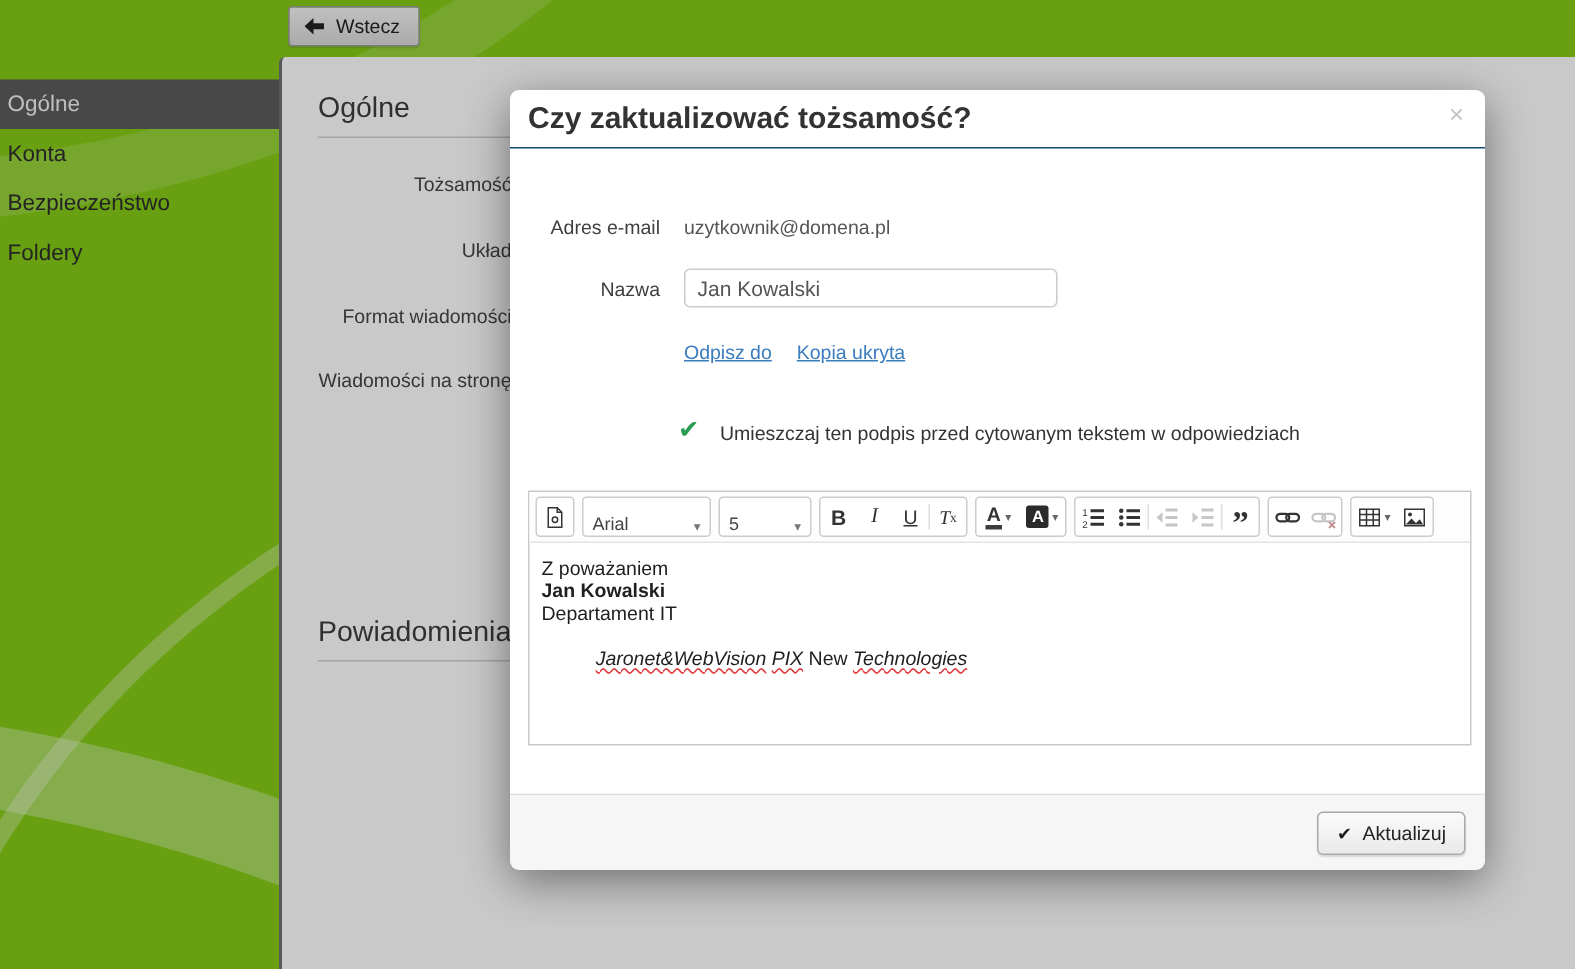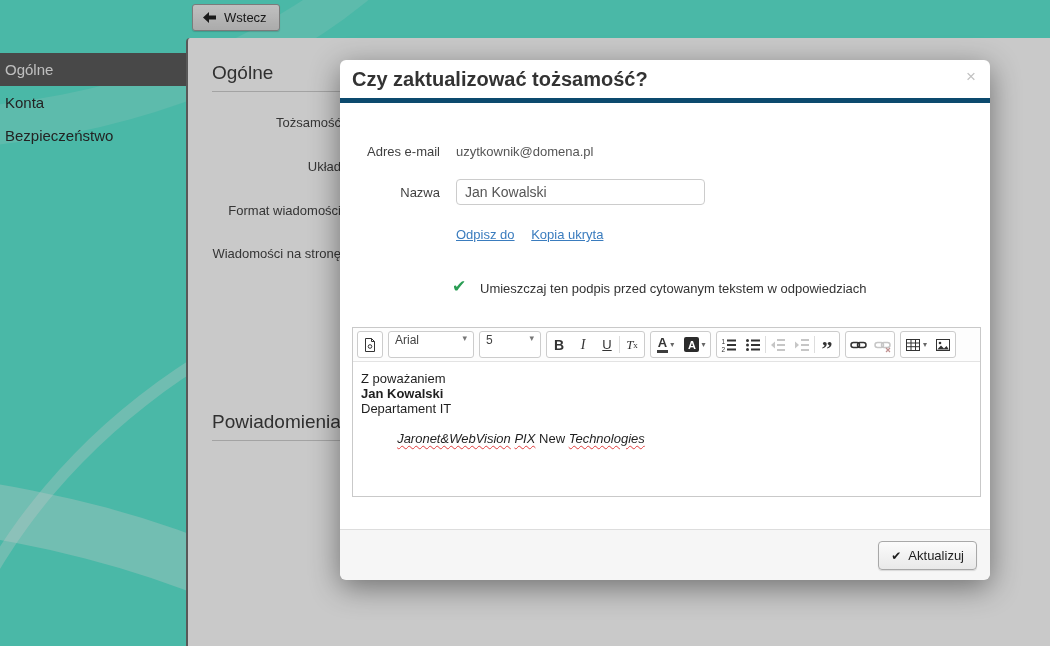--- a/index.html
+++ b/index.html
@@ -1,17 +1,17 @@
 <!DOCTYPE html>
 <html><head>
 <meta charset="utf-8">
 <style>
   html,body{margin:0;padding:0;}
   body{font-family:"Liberation Sans",sans-serif;background:#888;}
-  .stage{position:relative;width:1050px;height:646px;overflow:hidden;background:#5eead4;}
+  .stage{position:relative;width:1050px;height:646px;overflow:hidden;background:#84cc16;}
 
   
   .swirl{position:absolute;border-radius:50%;box-sizing:border-box;z-index:0;pointer-events:none;}
   .swirl-a{width:1600px;height:1040px;left:-1000px;top:468px;border:55px solid rgba(255,255,255,.32);}
   .swirl-b{width:900px;height:620px;left:-120px;top:330px;border:12px solid rgba(255,255,255,.30);transform:rotate(-38deg);}
   .swirl-c{width:1200px;height:800px;left:-700px;top:-650px;border:40px solid rgba(255,255,255,.15);}
 
   
   .back-btn{position:absolute;left:192px;top:4px;height:25px;z-index:2;display:flex;align-items:center;gap:8px;
     padding:0 12px 0 10px;border:1px solid #9c9c9c;border-radius:3px;background:linear-gradient(#f4f4f4,#d9d9d9);
@@ -28,40 +28,40 @@
   .card-heading{position:absolute;left:24px;font-size:19px;color:#3d3d3d;}
   .heading-rule{position:absolute;left:24px;width:310px;border-bottom:1px solid #cfcfcf;}
   .card-label{position:absolute;left:0;width:153px;text-align:right;font-size:13px;color:#454545;}
 
   
   .overlay{position:absolute;inset:0;background:rgba(0,0,0,0.21);z-index:5;}
 
   
   .modal{position:absolute;left:340px;top:60px;width:650px;height:519px;background:#fff;border-radius:6px;
     box-shadow:0 8px 30px rgba(0,0,0,.45);z-index:10;font-size:13px;}
-  .modal-header{position:relative;height:38px;border-bottom:5px solid #0c4a6e;text-align:center;}
+  .modal-header{position:relative;height:38px;border-bottom:1px solid #0c4a6e;text-align:center;}
   .modal-title{position:absolute;left:12px;top:8px;font-size:20px;font-weight:bold;color:#333;}
   .modal-close{position:absolute;right:14px;top:8px;font-size:17px;color:#c2c2c2;cursor:pointer;line-height:1;}
   .row-label{position:absolute;left:0;width:100px;text-align:right;color:#3f3f3f;}
   .email-value{position:absolute;left:116px;color:#555;}
   .name-input{position:absolute;left:116px;top:119px;width:231px;height:24px;border:1px solid #ccc;border-radius:4px;
     padding:0 8px;font-family:"Liberation Sans",sans-serif;font-size:14px;color:#555;}
   .link-row{position:absolute;left:116px;top:167px;}
   .dlg-link{color:#3a7cbe;text-decoration:underline;margin-right:13px;cursor:pointer;}
   .check-glyph{position:absolute;left:112px;top:216px;font-size:17px;color:#2a9d54;}
   .check-label{position:absolute;left:140px;top:221px;color:#333;}
 
   
   .editor{position:absolute;left:12px;right:9px;top:267px;height:170px;border:1px solid #c9c9c9;background:#fff;box-sizing:border-box;}
   .toolbar{height:33px;display:flex;align-items:center;gap:5px;padding:0 4px;background:#fdfdfd;border-bottom:1px solid #e3e3e3;}
   .tgroup{display:flex;align-items:center;height:25px;border:1px solid #ccc;border-radius:3px;background:#fff;}
   .tbtn{min-width:24px;height:23px;display:flex;align-items:center;justify-content:center;font-size:13px;color:#333;cursor:pointer;}
   .tbtn.disabled{color:#c6c6c6;cursor:default;}
   .tsep{width:1px;height:17px;background:#ddd;}
-  .combo{display:flex;align-items:flex-start;height:23px;padding:0 6px;font-size:12px;color:#444;cursor:pointer;}
+  .combo{display:flex;align-items:flex-end;height:23px;padding:0 6px;font-size:12px;color:#444;cursor:pointer;}
   .combo .caret{margin-left:auto;font-size:9px;color:#777;padding-left:8px;}
   .combo-font{width:72px;}
   .combo-size{width:48px;}
   .b-bold{font-weight:bold;font-size:14px;}
   .b-italic{font-family:"Liberation Serif",serif;font-style:italic;font-size:14px;}
   .b-under{text-decoration:underline;font-size:13px;}
   .b-tx{font-family:"Liberation Serif",serif;font-style:italic;font-size:13px;}
   .b-tx sub{font-size:9px;font-style:normal;}
   .colA{position:relative;font-weight:bold;font-size:13px;line-height:1;padding:0 1px 4px 1px;}
   .colA .bar{position:absolute;left:0;right:0;bottom:0;height:3px;background:#3d3d3d;}
@@ -105,20 +105,23 @@
   <div class="sidebar">
     <div class="side-item selected">
       <span>Ogólne</span>
     </div>
     <div class="side-item">
       <span>Konta</span>
     </div>
     <div class="side-item">
       <span>Bezpieczeństwo</span>
     </div>
+    <div class="side-item">
+      <span>Foldery</span>
+    </div>
   </div>
 
   <div class="card">
     <div class="card-heading" style="top:24px;">Ogólne</div>
     <div class="heading-rule" style="top:53px;"></div>
     <div class="card-label" style="top:77px;">Tożsamość</div>
     <div class="card-label" style="top:121px;">Układ</div>
     <div class="card-label" style="top:165px;">Format wiadomości</div>
     <div class="card-label" style="top:208px;">Wiadomości na stronę</div>
     <div class="card-heading" style="top:373px;text-align:center;">Powiadomienia</div>

